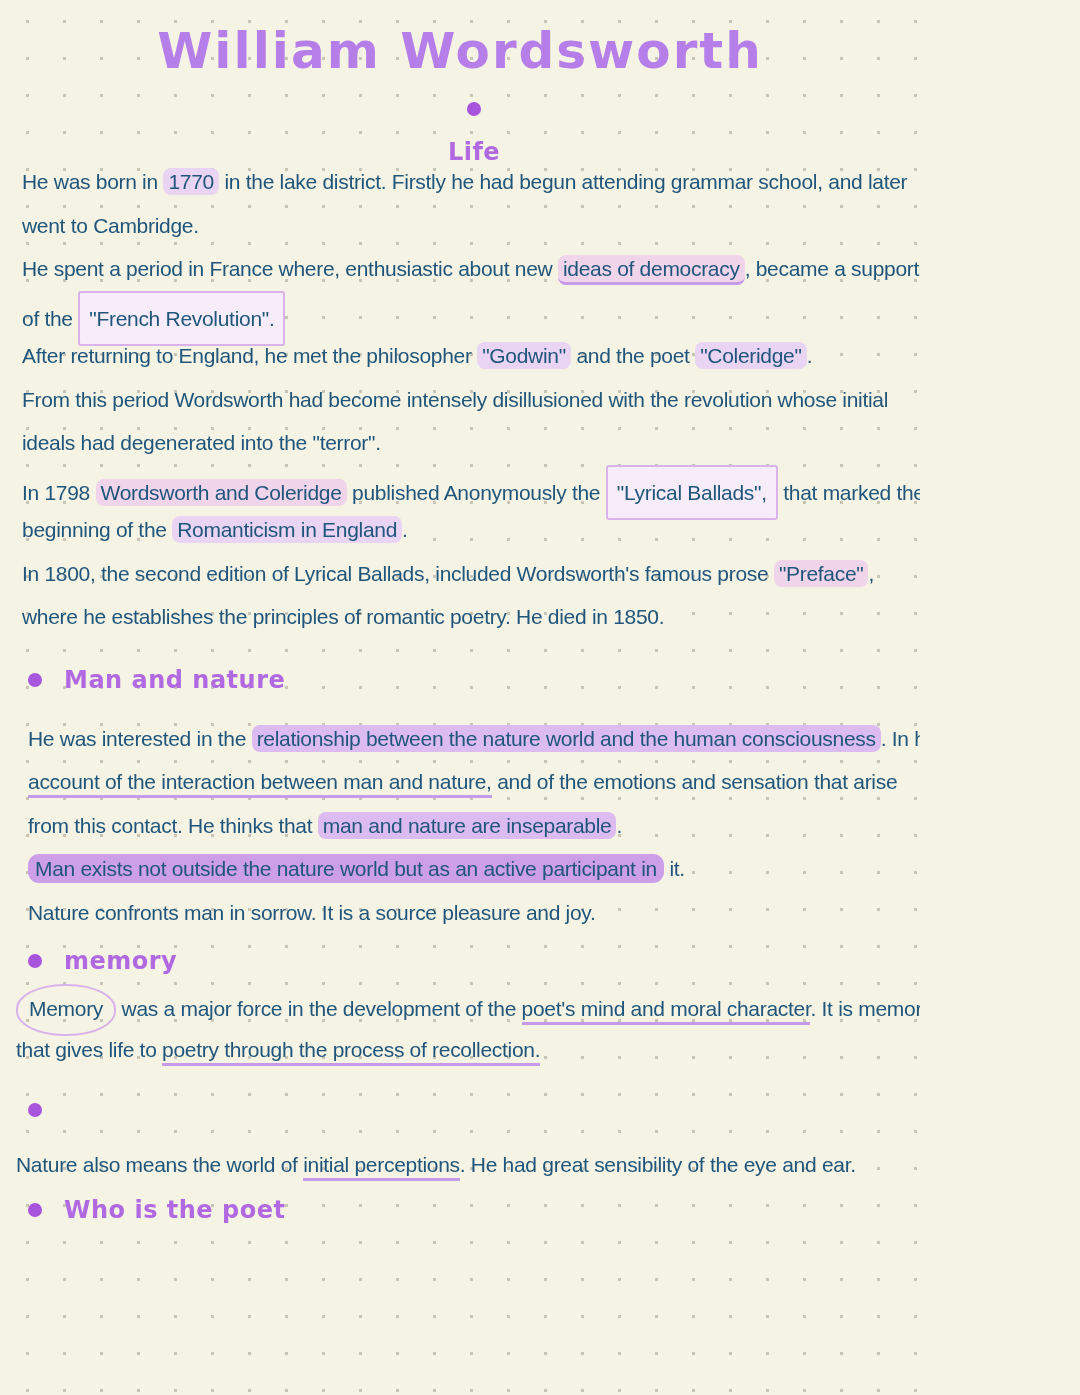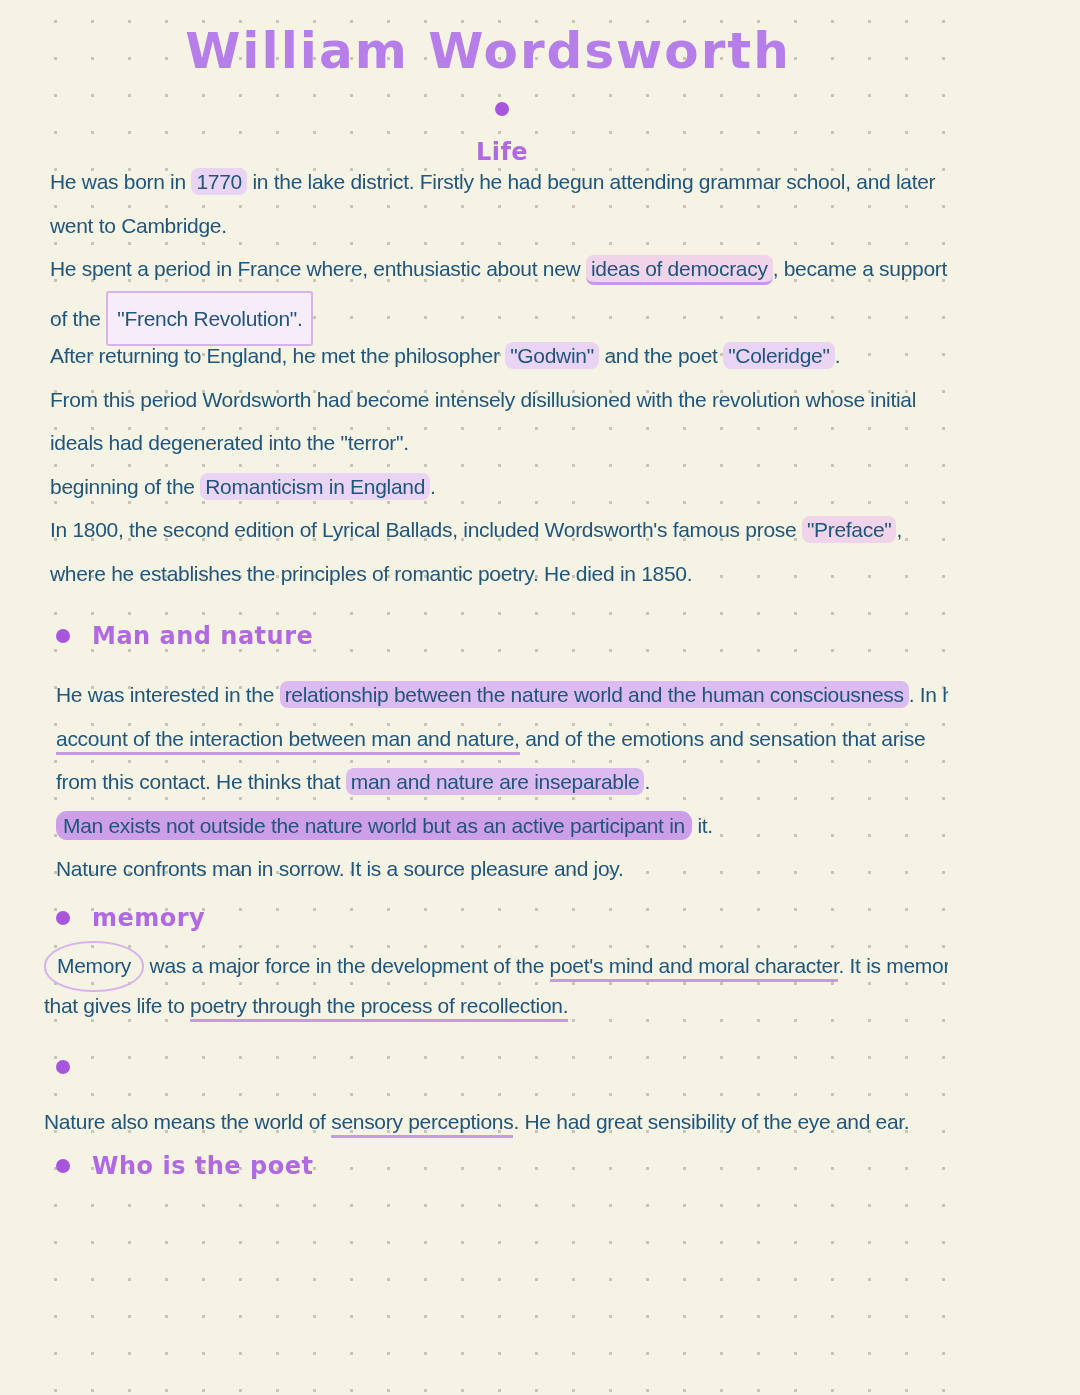--- a/index.html
+++ b/index.html
@@ -22,21 +22,20 @@
   .page{
     position:relative;
     width:920px;height:1395px;
     overflow:hidden;
     background-color:var(--background);
     background-image:radial-gradient(circle,var(--dot) 1.6px,transparent 1.9px);
     background-size:37px 37px;
     background-position:9px 3px;
     font-family:"Liberation Sans",sans-serif;
     color:var(--body-text);
-    margin-left:28px;
   }
   .title{
     margin-top:22px;
     text-align:center;
     font-family:"DejaVu Sans",sans-serif;
     font-weight:bold;
     font-size:50px;
     letter-spacing:2px;
     color:var(--title-color);
     height:64px;
@@ -106,20 +105,21 @@
       <span class="heading-text">Life</span>
     </div>
     <div class="para">
       <div class="line"><span>He was born in </span><span class="hl hl-lilac">1770</span><span> in the lake district. Firstly he had begun attending grammar school, and later</span></div>
       <div class="line"><span>went to Cambridge.</span></div>
       <div class="line"><span>He spent a period in France where, enthusiastic about new </span><span class="hl hl-pink u">ideas of democracy</span><span>, became a supporter</span></div>
       <div class="line"><span>of the </span><span class="boxed">"French Revolution".</span></div>
       <div class="line"><span>After returning to England, he met the philosopher </span><span class="hl hl-lilac">"Godwin"</span><span> and the poet </span><span class="hl hl-lilac">"Coleridge"</span><span>.</span></div>
       <div class="line"><span>From this period Wordsworth had become intensely disillusioned with the revolution whose initial</span></div>
       <div class="line"><span>ideals had degenerated into the "terror".</span></div>
+      <div class="line"><span>In 1798 </span><span class="hl hl-pink">Wordsworth and Coleridge</span><span> published Anonymously the </span><span class="boxed">"Lyrical Ballads",</span><span> that marked the</span></div>
       <div class="line"><span>beginning of the </span><span class="hl hl-lilac">Romanticism in England</span><span>.</span></div>
       <div class="line"><span>In 1800, the second edition of Lyrical Ballads, included Wordsworth's famous prose </span><span class="hl hl-pink">"Preface"</span><span>,</span></div>
       <div class="line"><span>where he establishes the principles of romantic poetry. He died in 1850.</span></div>
     </div>
   </section>
 
   <section class="sec-nature">
     <div class="heading">
       <span class="bullet"></span>
       <span class="heading-text">Man and nature</span>
@@ -142,21 +142,21 @@
       <div class="line"><span class="circled">Memory</span><span> was a major force in the development of the </span><span class="u">poet's mind and moral character</span><span>. It is memory</span></div>
       <div class="line"><span>that gives life to </span><span class="u">poetry through the process of recollection.</span></div>
     </div>
   </section>
 
   <section class="sec-senses">
     <div class="heading">
       <span class="bullet"></span>
     </div>
     <div class="para">
-      <div class="line"><span>Nature also means the world of </span><span class="u">sensory perceptions</span><span>. He had great sensibility of the eye and ear.</span></div>
+      <div class="line"><span>Nature also means the world of </span><span class="u">initial perceptions</span><span>. He had great sensibility of the eye and ear.</span></div>
     </div>
   </section>
 
   <section class="sec-poet">
     <div class="heading">
       <span class="bullet"></span>
       <span class="heading-text">Who is the poet</span>
     </div>
   </section>
 

